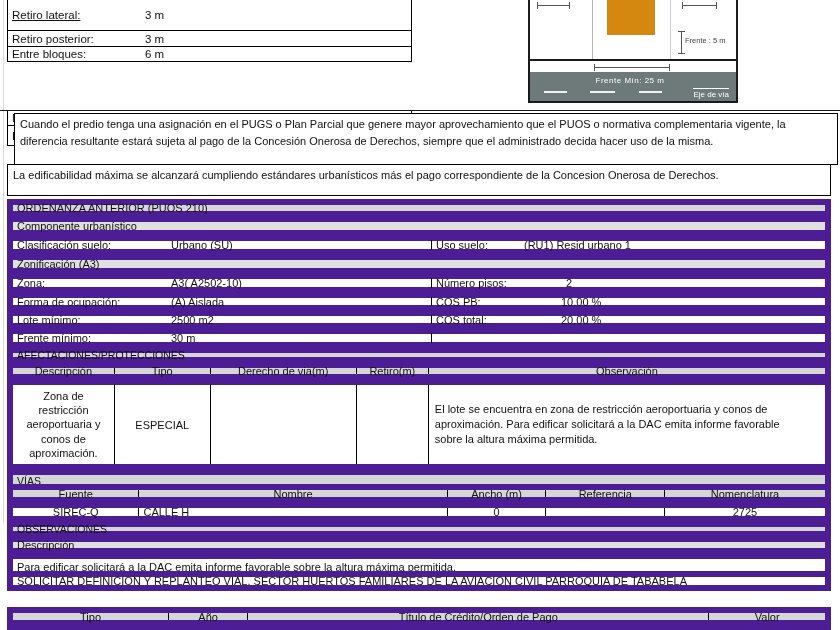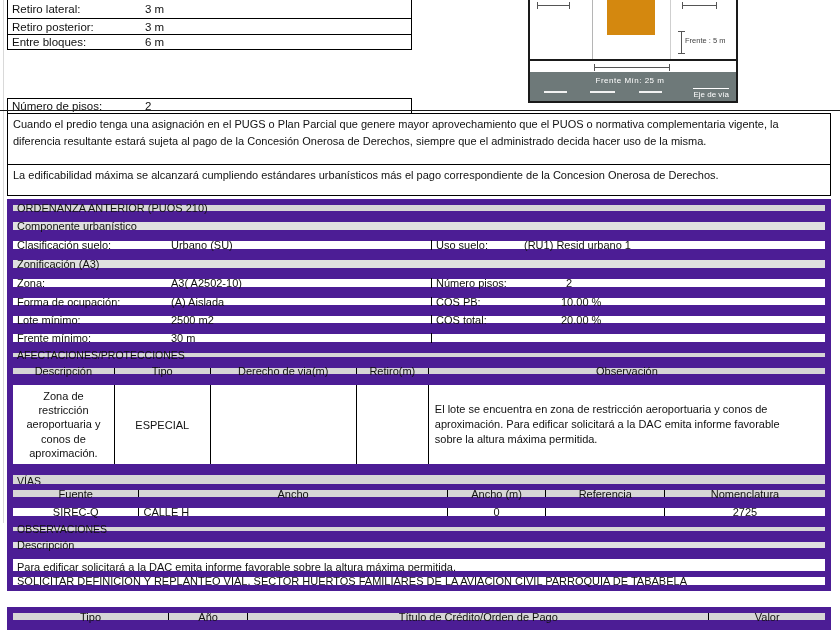--- a/index.html
+++ b/index.html
@@ -67,21 +67,21 @@
               padding:4px 26px 4px 6px; line-height:1.35; }
   .desc-cell { line-height:1.3; padding:2px 8px; }
 </style>
 </head>
 <body>
 
 <div class="page">
   <div class="edge-line"></div>
 
   <div class="toptable">
-    <div class="trow" style="height:20px;">
+    <div class="trow" style="height:32px;text-decoration:underline;">
       <span class="lab">Retiro lateral:</span>
       <span class="val">3 m</span>
     </div>
     <div class="trow" style="height:17px;">
       <span class="lab">Retiro posterior:</span>
       <span class="val">3 m</span>
     </div>
     <div class="trow" style="height:16px;">
       <span class="lab">Entre bloques:</span>
       <span class="val">6 m</span>
@@ -113,21 +113,21 @@
       <div class="fmin">Frente Mín: 25 m</div>
       <div class="dash" style="left:14px; width:23px;"></div>
       <div class="dash" style="left:60px; width:25px;"></div>
       <div class="dash" style="left:109px; width:23px;"></div>
       <div class="eje">Eje de vía</div>
     </div>
   </div>
 
   <div class="sep-line"></div>
 
-  <div class="para" style="top:113px; height:52px;">Cuando el predio tenga una asignación en el PUGS o Plan Parcial que genere mayor aprovechamiento que el PUOS o normativa complementaria vigente, la diferencia resultante estará sujeta al pago de la Concesión Onerosa de Derechos, siempre que el administrado decida hacer uso de la misma.</div>
+  <div class="para" style="top:113px; height:52px;margin-left:7px;">Cuando el predio tenga una asignación en el PUGS o Plan Parcial que genere mayor aprovechamiento que el PUOS o normativa complementaria vigente, la diferencia resultante estará sujeta al pago de la Concesión Onerosa de Derechos, siempre que el administrado decida hacer uso de la misma.</div>
   <div class="para" style="top:164px; height:32px;">La edificabilidad máxima se alcanzará cumpliendo estándares urbanísticos más el pago correspondiente de la Concesion Onerosa de Derechos.</div>
 
   <div class="bar gray pl4" style="top:199px; height:18px;">ORDENANZA ANTERIOR (PUOS 210)</div>
   <div class="bar gray2 pl4" style="top:216px; height:20px;">Componente urbanístico</div>
 
   <div class="bar two" style="top:235px; height:20px;">
     <span class="pl4">Clasificación suelo:</span>
     <span class="lval">Urbano (SU)</span>
     <span class="divider"></span>
     <span class="rlab">Uso suelo:</span>
@@ -181,21 +181,21 @@
     <div class="c" style="width:97px;">ESPECIAL</div>
     <div class="c" style="width:148px;"></div>
     <div class="c" style="width:73px;"></div>
     <div class="c obs-text" style="width:401px;">El lote se encuentra en zona de restricción aeroportuaria y conos de aproximación. Para edificar solicitará a la DAC emita informe favorable sobre la altura máxima permitida.</div>
   </div>
 
   <div class="bar gray pl4" style="top:469px; height:24px; font-size:10.5px;">VÍAS</div>
 
   <div class="bar cells gray" style="top:484px; height:19px;">
     <div class="c" style="width:128px;">Fuente</div>
-    <div class="c" style="width:312px;">Ancho</div>
+    <div class="c" style="width:312px;">Nombre</div>
     <div class="c" style="width:100px;">Ancho (m)</div>
     <div class="c" style="width:120px;">Referencia</div>
     <div class="c" style="width:162px;">Nomenclatura</div>
   </div>
 
   <div class="bar cells" style="top:502px; height:20px;">
     <div class="c" style="width:128px;">SIREC-Q</div>
     <div class="c left" style="width:312px;">CALLE H</div>
     <div class="c" style="width:100px;">0</div>
     <div class="c" style="width:120px;"></div>

